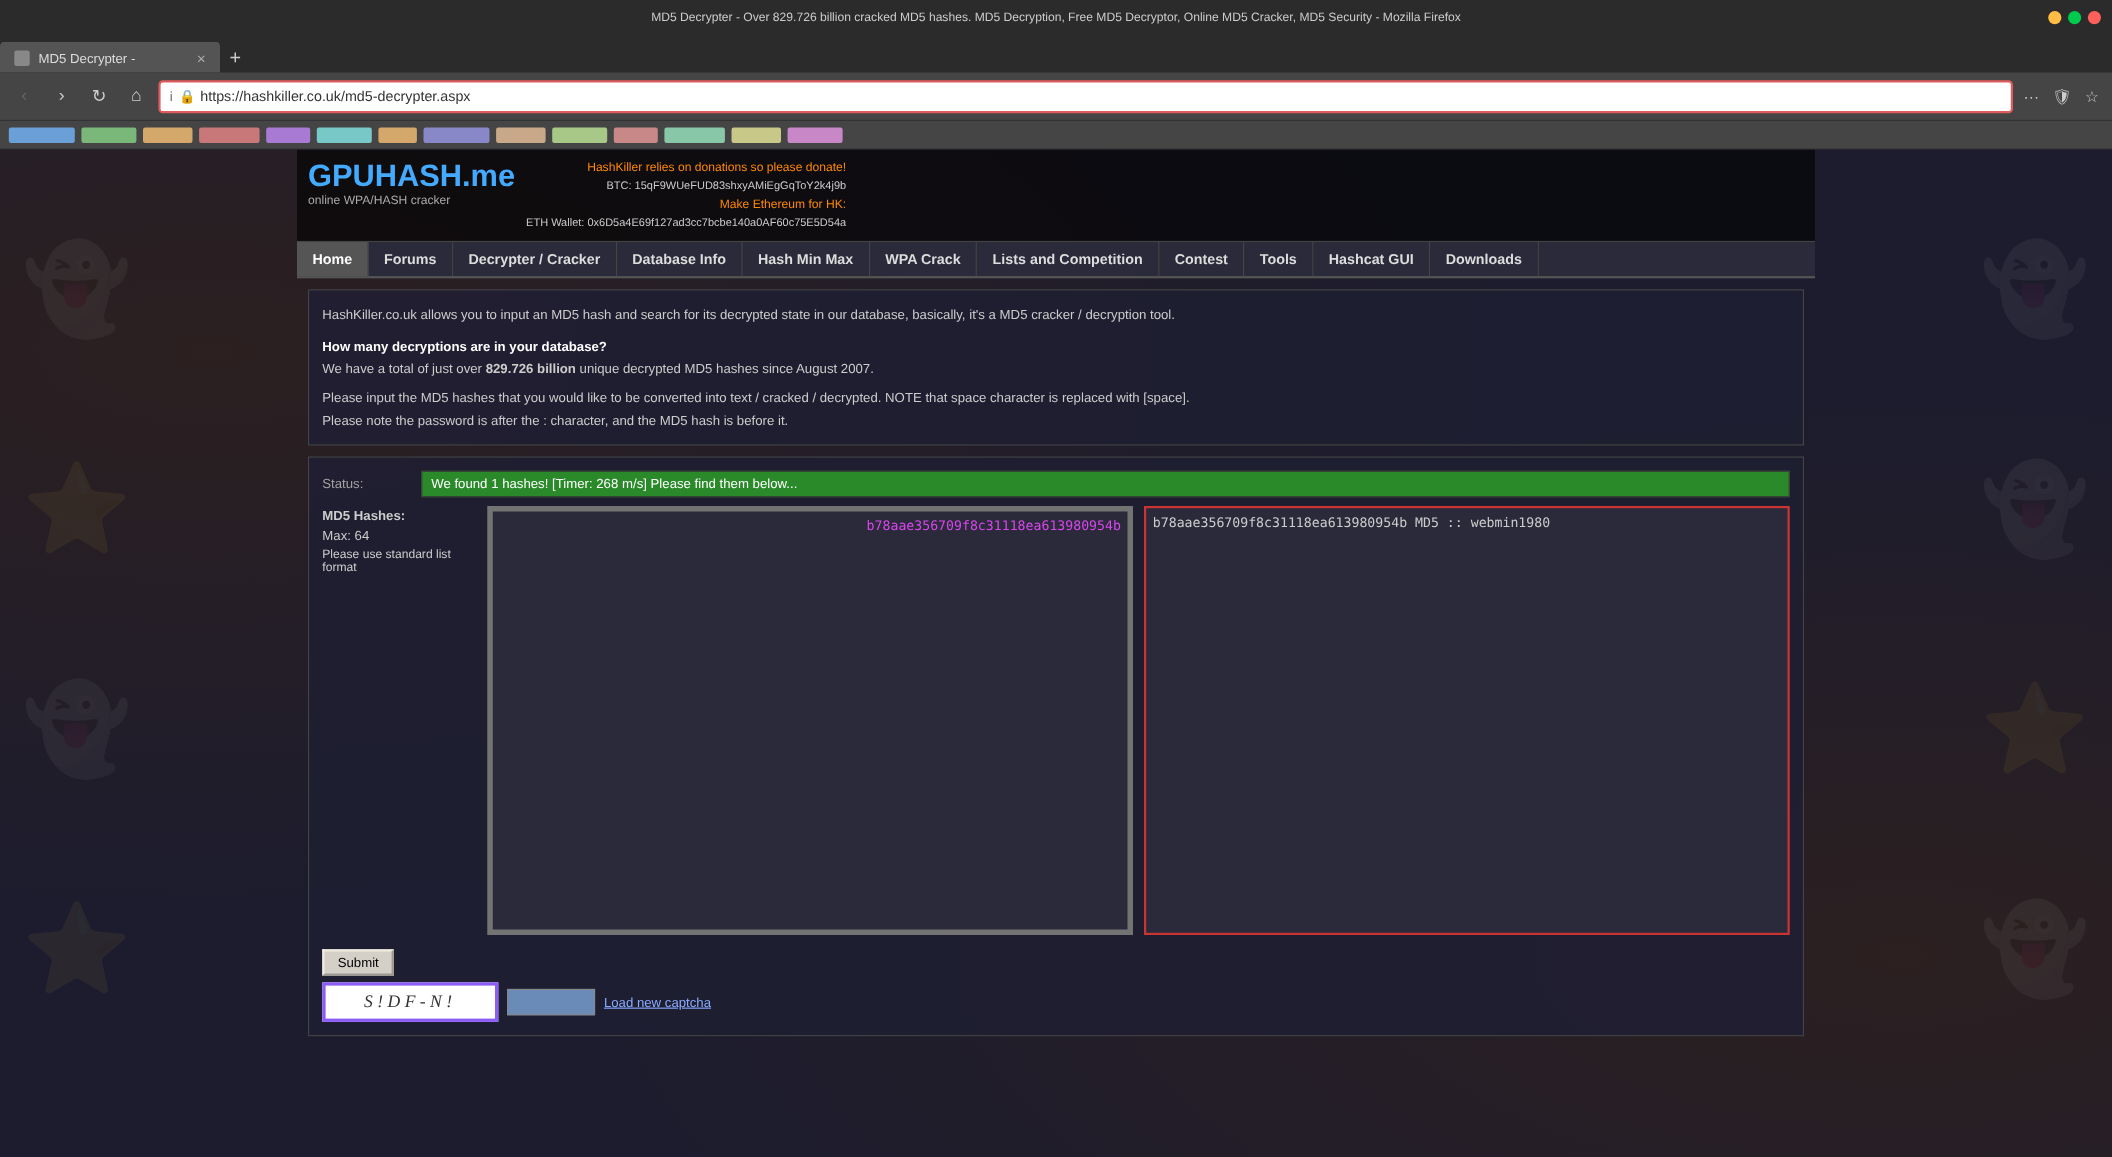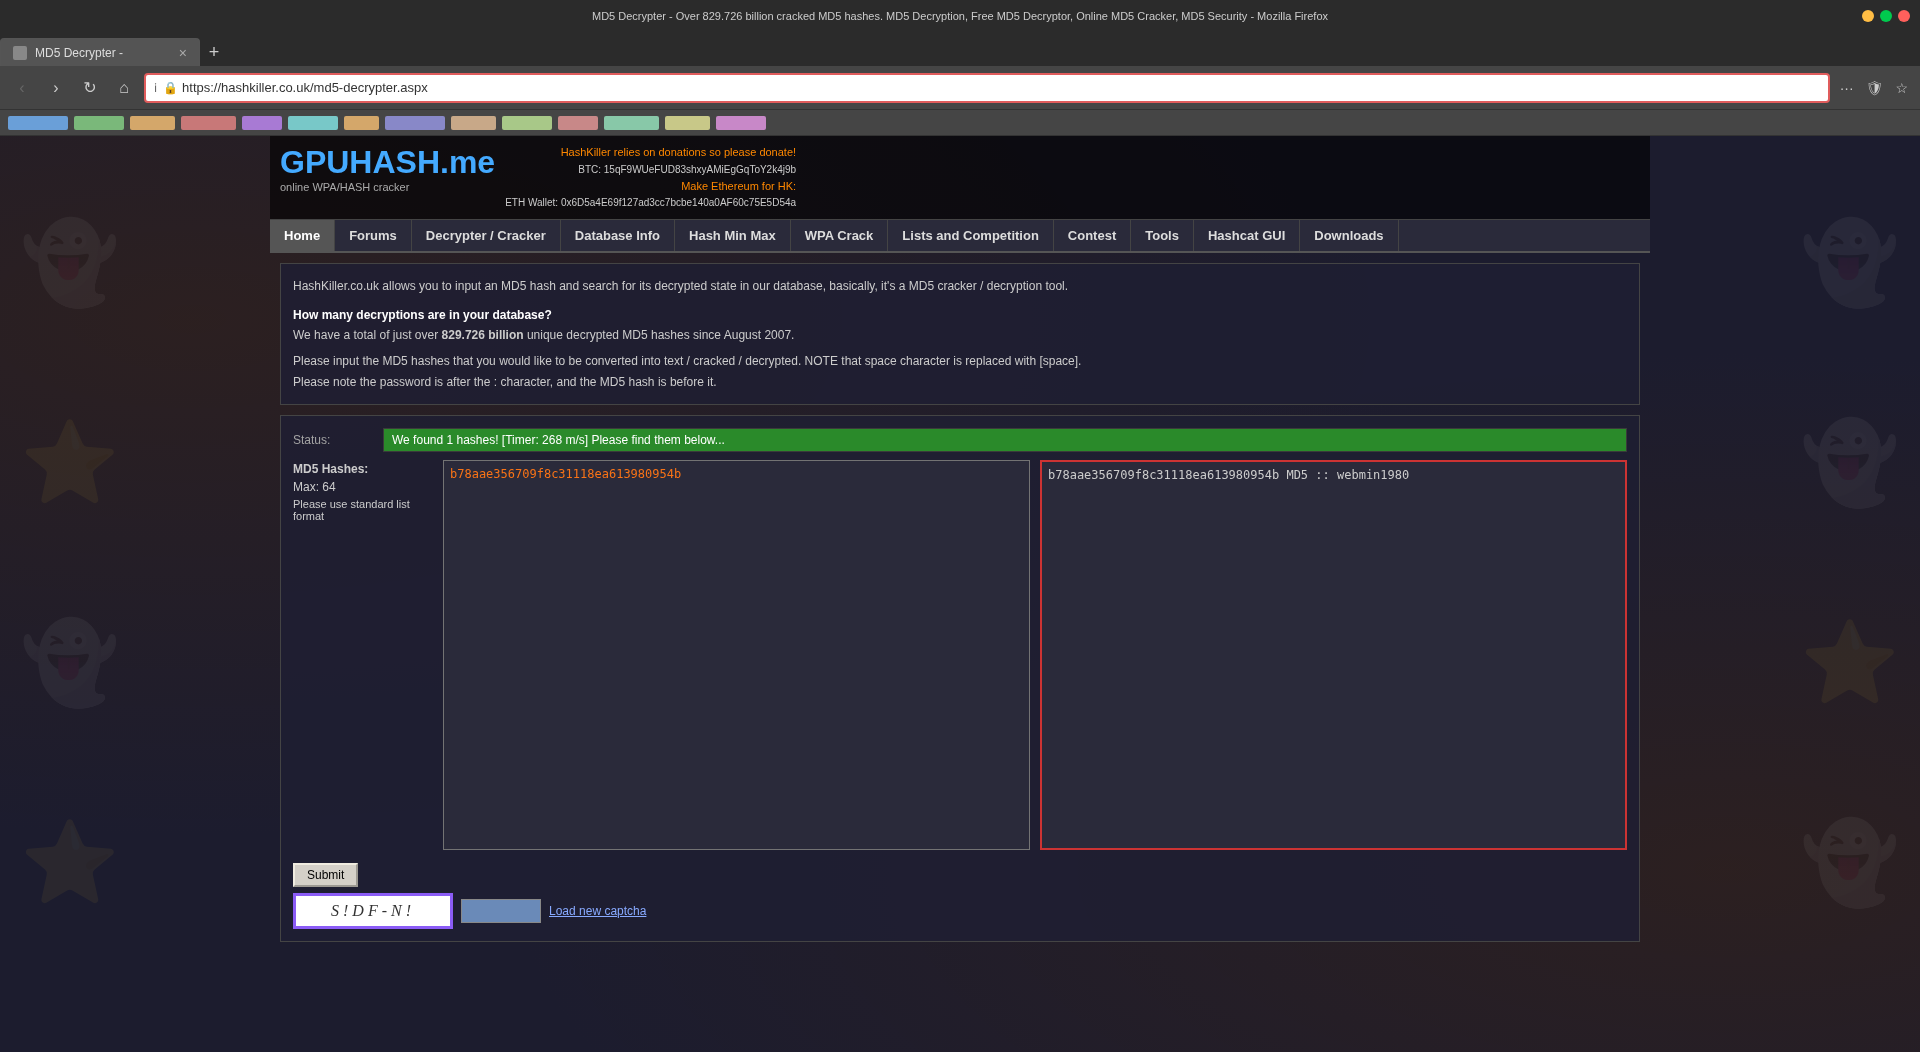--- a/index.html
+++ b/index.html
@@ -60,21 +60,21 @@
       pointer-events: none;
       user-select: none;
     }
 
     
     .website { position: relative; z-index: 2; width: 1380px; margin: 0 auto; }
 
     
     .site-header { display: flex; align-items: stretch; background: rgba(0,0,0,0.6); border-bottom: 1px solid #444; padding: 8px 10px; gap: 10px; }
     .site-logo { color: #fff; }
-    .site-logo .logo-main { font-size: 32px; font-weight: bold; color: #4af; }
+    .site-logo .logo-main { font-size: 28px; font-weight: bold; color: #4af; }
     .site-logo .logo-sub { font-size: 11px; color: #aaa; }
     .site-banner { flex: 1; display: flex; align-items: center; justify-content: center; }
     .banner-img { background: linear-gradient(135deg, #1a3a5c 0%, #2a5a8c 50%, #1a4a7c 100%); width: 360px; height: 65px; display: flex; align-items: center; justify-content: center; color: #ddd; font-size: 16px; font-style: italic; border: 1px solid #4af; }
     .site-header-right { color: #ff8800; font-size: 11px; text-align: right; line-height: 1.6; }
     .site-header-right .donate { color: #ff8800; }
     .site-header-right .btc { color: #ccc; font-size: 10px; }
     .site-header-right .eth-label { color: #ff8800; }
     .site-header-right .eth { color: #ccc; font-size: 10px; }
 
     
@@ -94,21 +94,21 @@
     .status-label { color: #a3a3a3; font-size: 12px; white-space: nowrap; width: 80px; }
     .status-bar { flex: 1; background: #2a8a2a; color: #fff; font-size: 12px; padding: 4px 8px; border: 1px solid #3a3a3a; }
 
     .md5-section { display: flex; gap: 10px; }
     .md5-left { width: 140px; flex-shrink: 0; color: #ccc; font-size: 12px; padding-top: 2px; }
     .md5-left .label { font-weight: bold; color: #ccc; margin-bottom: 4px; }
     .md5-left .max { color: #ccc; margin-bottom: 4px; }
     .md5-left .hint { color: #ccc; font-size: 11px; }
 
     .md5-input-area { flex: 1; }
-    .md5-textarea { width: 100%; height: 390px; background: #2a2a3a; border: 1px solid #737373; color: #f97316; font-size: 12px; padding: 6px; resize: none; font-family: monospace; }
+    .md5-textarea { width: 100%; height: 390px; background: #2a2a3a; border: 5px solid #737373; color: #d946ef; font-size: 12px; padding: 6px; resize: none; font-family: monospace; text-align: right; }
     
     .md5-output-area { flex: 1; }
     .md5-output { width: 100%; height: 390px; background: #2a2a3a; border: 2px solid #cc3333; color: #ccc; font-size: 12px; padding: 6px; resize: none; font-family: monospace; }
 
     .submit-row { display: flex; align-items: flex-end; gap: 10px; margin-top: 10px; }
     .submit-btn { background: #d4d0c8; border: 2px outset #f0ece0; padding: 3px 12px; font-size: 12px; cursor: pointer; color: #000; }
 
     .captcha-row { display: flex; align-items: center; gap: 8px; margin-top: 6px; }
     .captcha-img { width: 160px; height: 36px; background: #fff; border: 3px solid #8b5cf6; display: flex; align-items: center; justify-content: center; font-family: serif; font-size: 16px; font-style: italic; color: #333; letter-spacing: 4px; }
     .captcha-input { width: 80px; height: 24px; background: #6a8ab8; border: 1px solid #888; }

